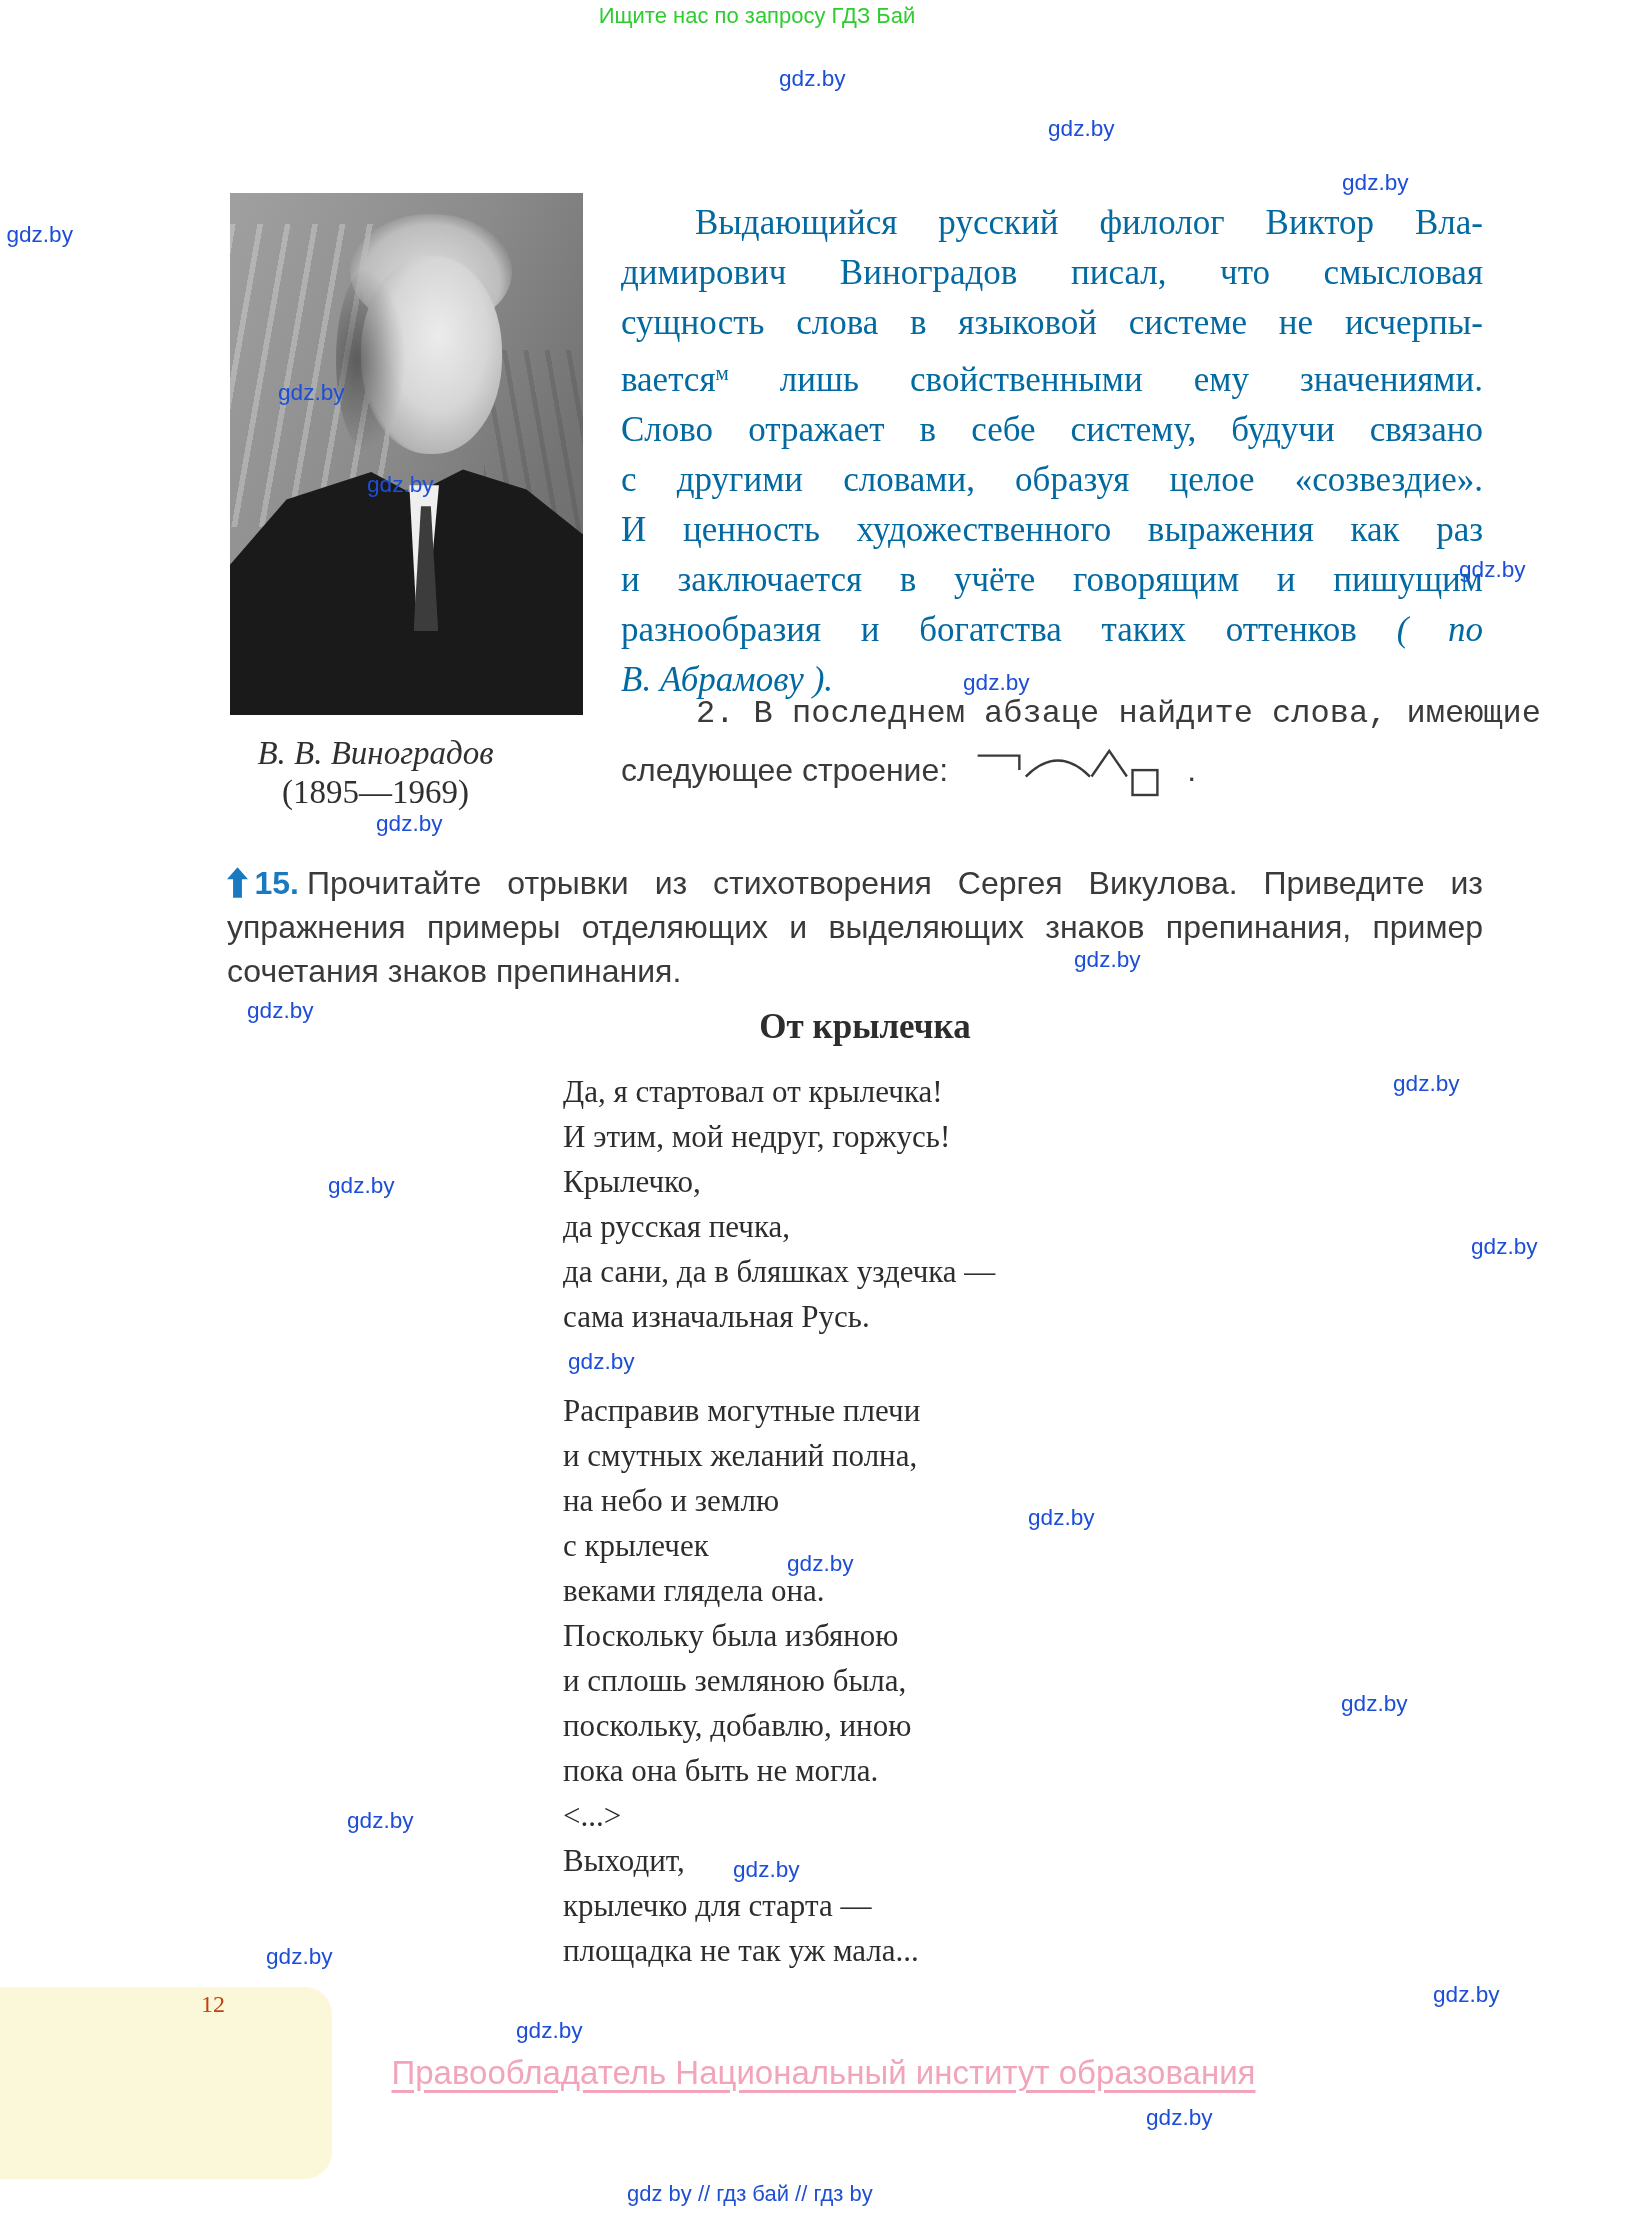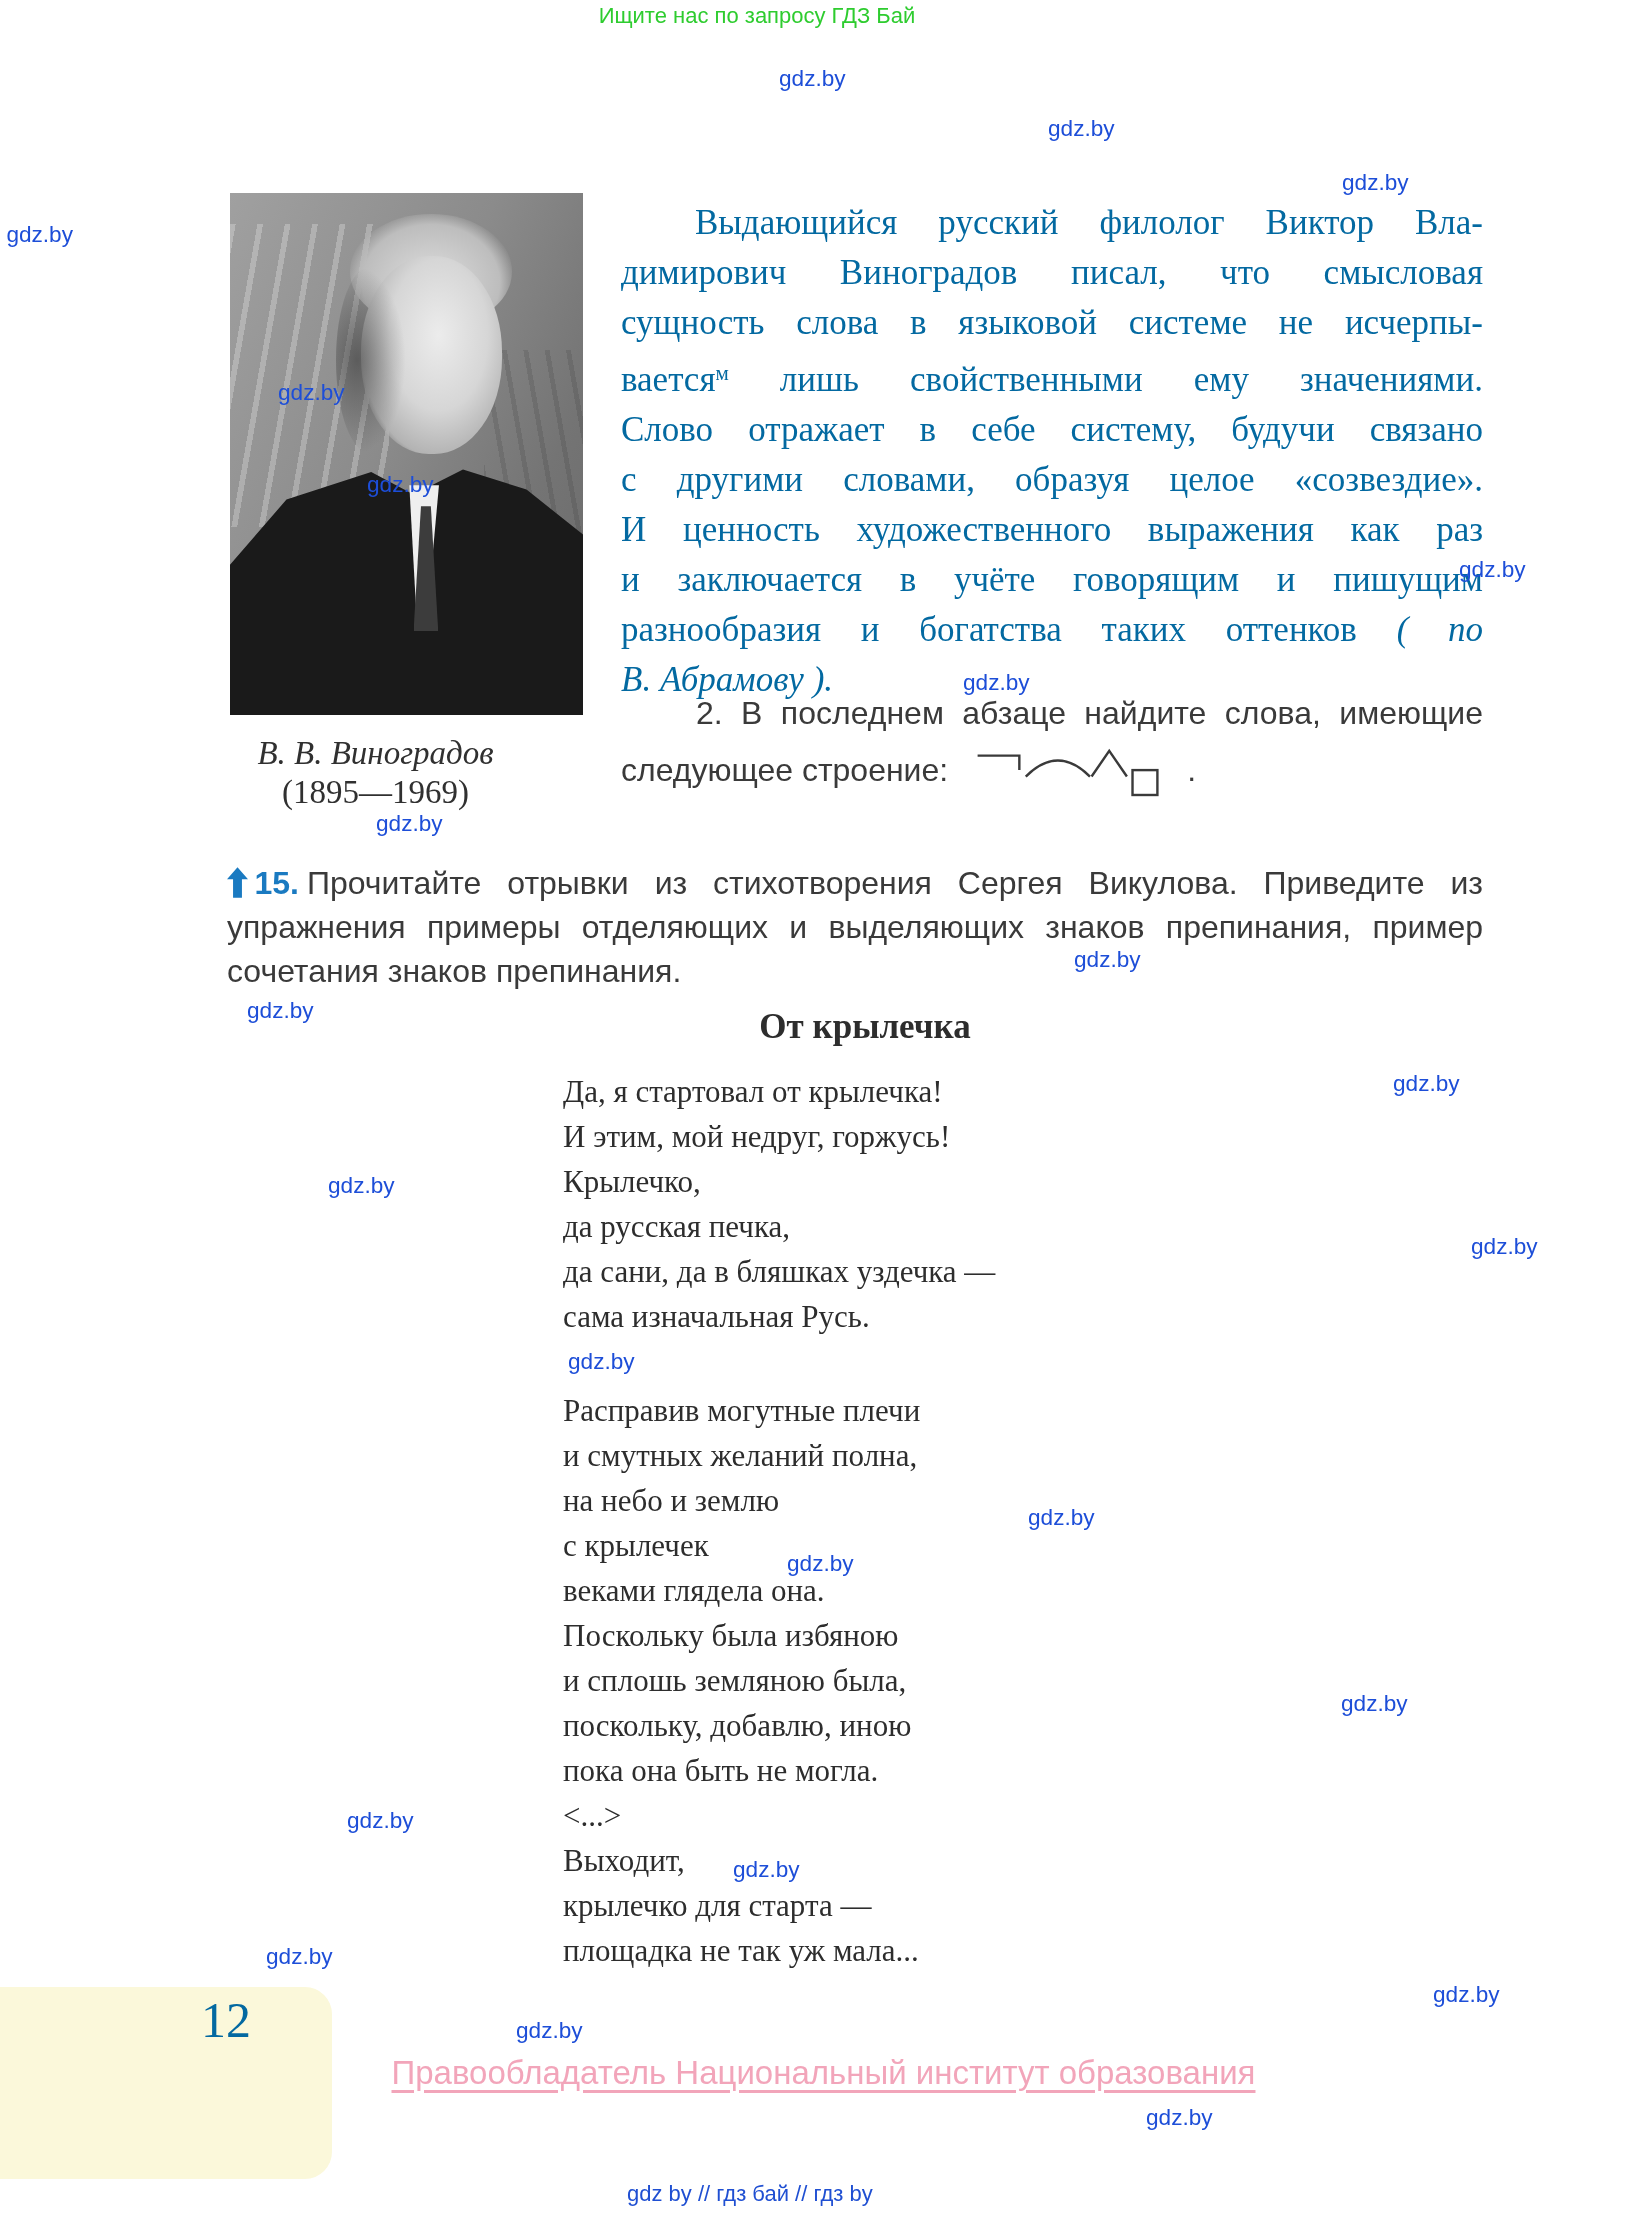--- a/index.html
+++ b/index.html
@@ -42,21 +42,21 @@
 
   
   .para{position:absolute;left:621px;top:198px;width:862px;font-size:35px;line-height:50px;color:#0369a1;}
   .pline{text-align:justify;text-align-last:justify;white-space:nowrap;}
   .pline.first{padding-left:74px;}
   .pline.last{text-align-last:left;white-space:normal;}
   .pline sup{font-size:21px;vertical-align:11.3px;}
   .pline i{font-style:italic;}
 
   
-  .t2l1{position:absolute;left:696px;top:695px;width:787px;font-family:Liberation Sans, sans-serif;
+  .t2l1{position:absolute;left:696px;top:695px;width:787px;font-family:Liberation Mono, monospace;
         font-size:32px;color:#3a3a3a;text-align:justify;text-align-last:justify;white-space:nowrap;}
   .t2l2{position:absolute;left:621px;top:738px;display:flex;align-items:flex-end;gap:26px;
         font-family:"Liberation Sans",sans-serif;font-size:32px;color:#3a3a3a;}
   .t2l2 svg{margin-bottom:-9.7px;}
 
   
   .ex15{position:absolute;left:227px;top:861px;width:1256px;font-family:"Liberation Sans",sans-serif;
         font-size:32px;line-height:44px;color:#3a3a3a;}
   .exline{text-align:justify;text-align-last:justify;white-space:nowrap;}
   .exline.last{text-align-last:left;}
@@ -66,21 +66,21 @@
   
   .poem-title{position:absolute;left:0;top:1007px;width:1730px;text-align:center;
         font-weight:bold;font-size:35px;color:#2d2d2d;}
   .stanza{position:absolute;left:563px;font-size:31px;line-height:45px;color:#2d2d2d;white-space:nowrap;}
   .s1{top:1069px;}
   .s2{top:1388px;}
 
   
   .ytab{position:absolute;left:0;top:1987px;width:332px;height:192px;background:#fbf8da;
         border-radius:0 27px 27px 0;}
-  .pagenum{position:absolute;left:201px;top:1991px;font-size:50px;color:#0369a1;}
+  .pagenum{position:absolute;left:201px;top:1991px;font-size:24px;color:#c2410c;}
   .pink-footer{position:absolute;left:0;top:2054px;width:1647px;text-align:center;
         font-family:"Liberation Sans",sans-serif;font-size:33px;color:#f2a5ba;
         text-decoration:underline;text-underline-offset:5.6px;}
   .blue-footer{position:absolute;left:627px;top:2181px;font-family:"Liberation Sans",sans-serif;
         font-size:22px;color:#1f4fd2;}
 
   .scheme-stroke{stroke:#3a3a3a;stroke-width:3;fill:none;}
 </style>
 </head>
 <body>

